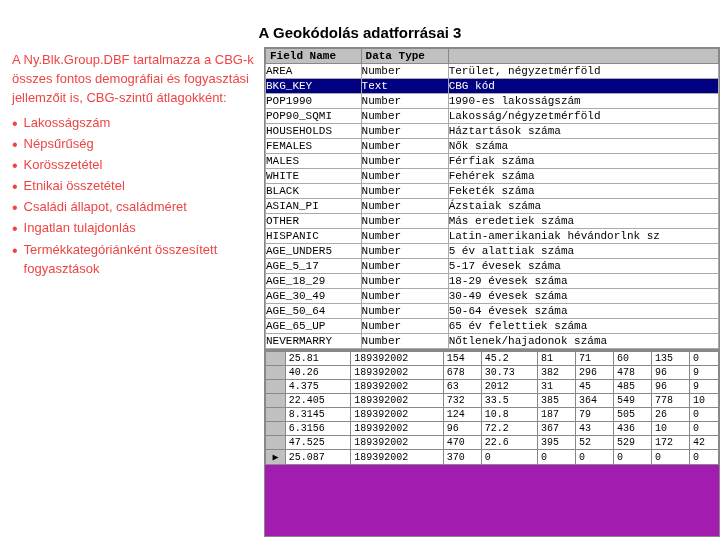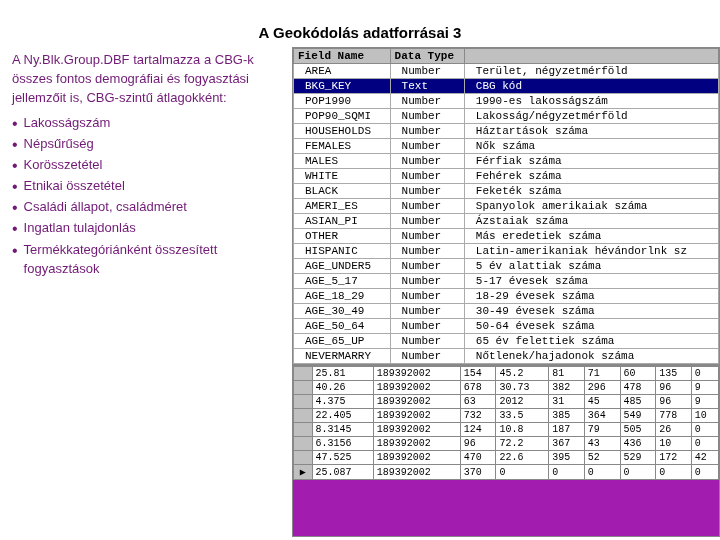--- a/index.html
+++ b/index.html
@@ -21,24 +21,24 @@
     }
 
     .main-layout {
       display: flex;
       width: 720px;
       height: 490px;
     }
 
     
     .left-panel {
-      width: 292px;
+      width: 264px;
       padding: 4px 8px 4px 12px;
       font-size: 13px;
-      color: #701a75;
+      color: #ef4444;
     }
 
     .intro-text {
       margin-bottom: 6px;
       line-height: 1.45;
     }
 
     .bullet-list {
       list-style: none;
       padding: 0;
@@ -85,21 +85,21 @@
       background: #c0c0c0;
       border: 1px solid #888;
       padding: 1px 4px;
       text-align: left;
       font-weight: bold;
       font-size: 11px;
     }
 
     .data-table td {
       border: 1px solid #aaa;
-      padding: 1px 11px;
+      padding: 1px 0;
       white-space: nowrap;
     }
 
     .data-table tr.selected td {
       background: #000080;
       color: #fff;
     }
 
     .data-table tr:not(.selected) td {
       background: #fff;
@@ -226,25 +226,20 @@
               <td>WHITE</td>
               <td>Number</td>
               <td>Fehérek száma</td>
             </tr>
             <tr>
               <td>BLACK</td>
               <td>Number</td>
               <td>Feketék száma</td>
             </tr>
             <tr>
-              <td>AMERI_ES</td>
-              <td>Number</td>
-              <td>Spanyolok amerikaiak száma</td>
-            </tr>
-            <tr>
               <td>ASIAN_PI</td>
               <td>Number</td>
               <td>Ázstaiak száma</td>
             </tr>
             <tr>
               <td>OTHER</td>
               <td>Number</td>
               <td>Más eredetiek száma</td>
             </tr>
             <tr>

